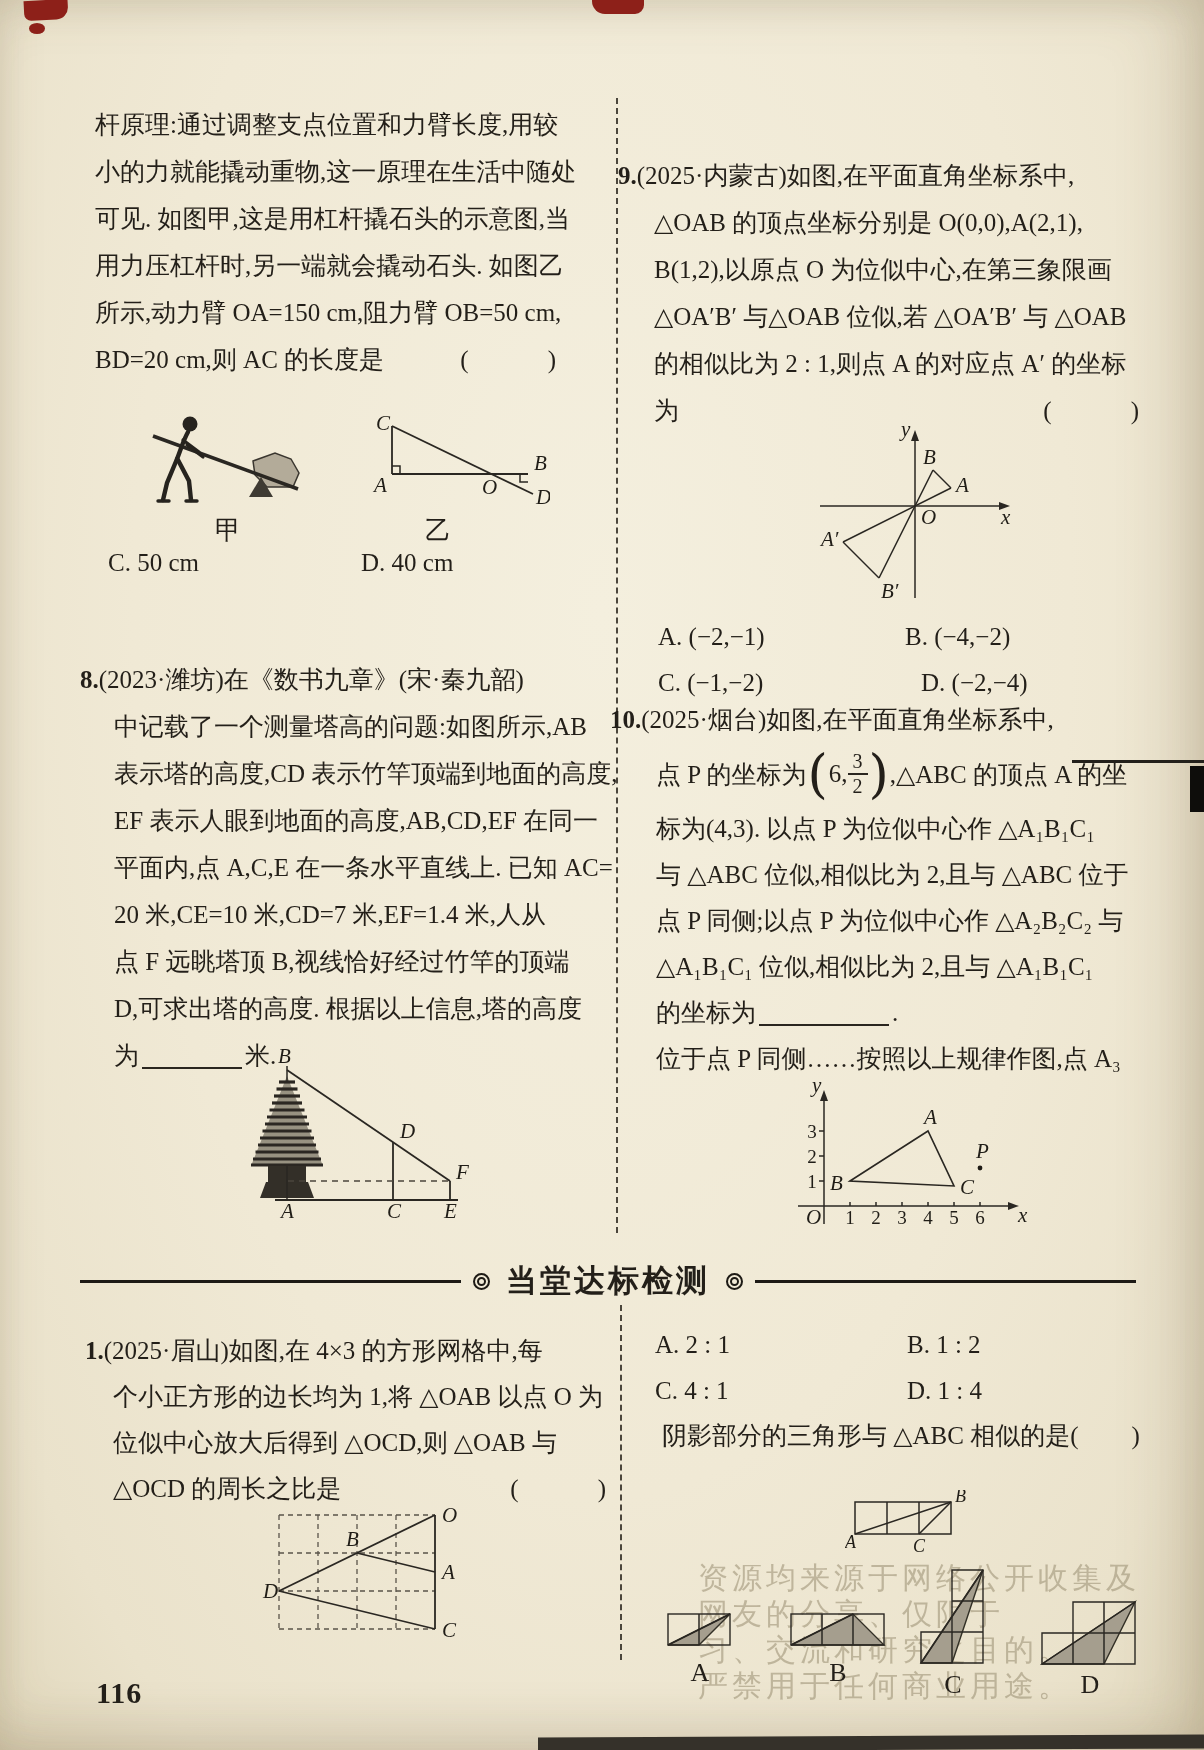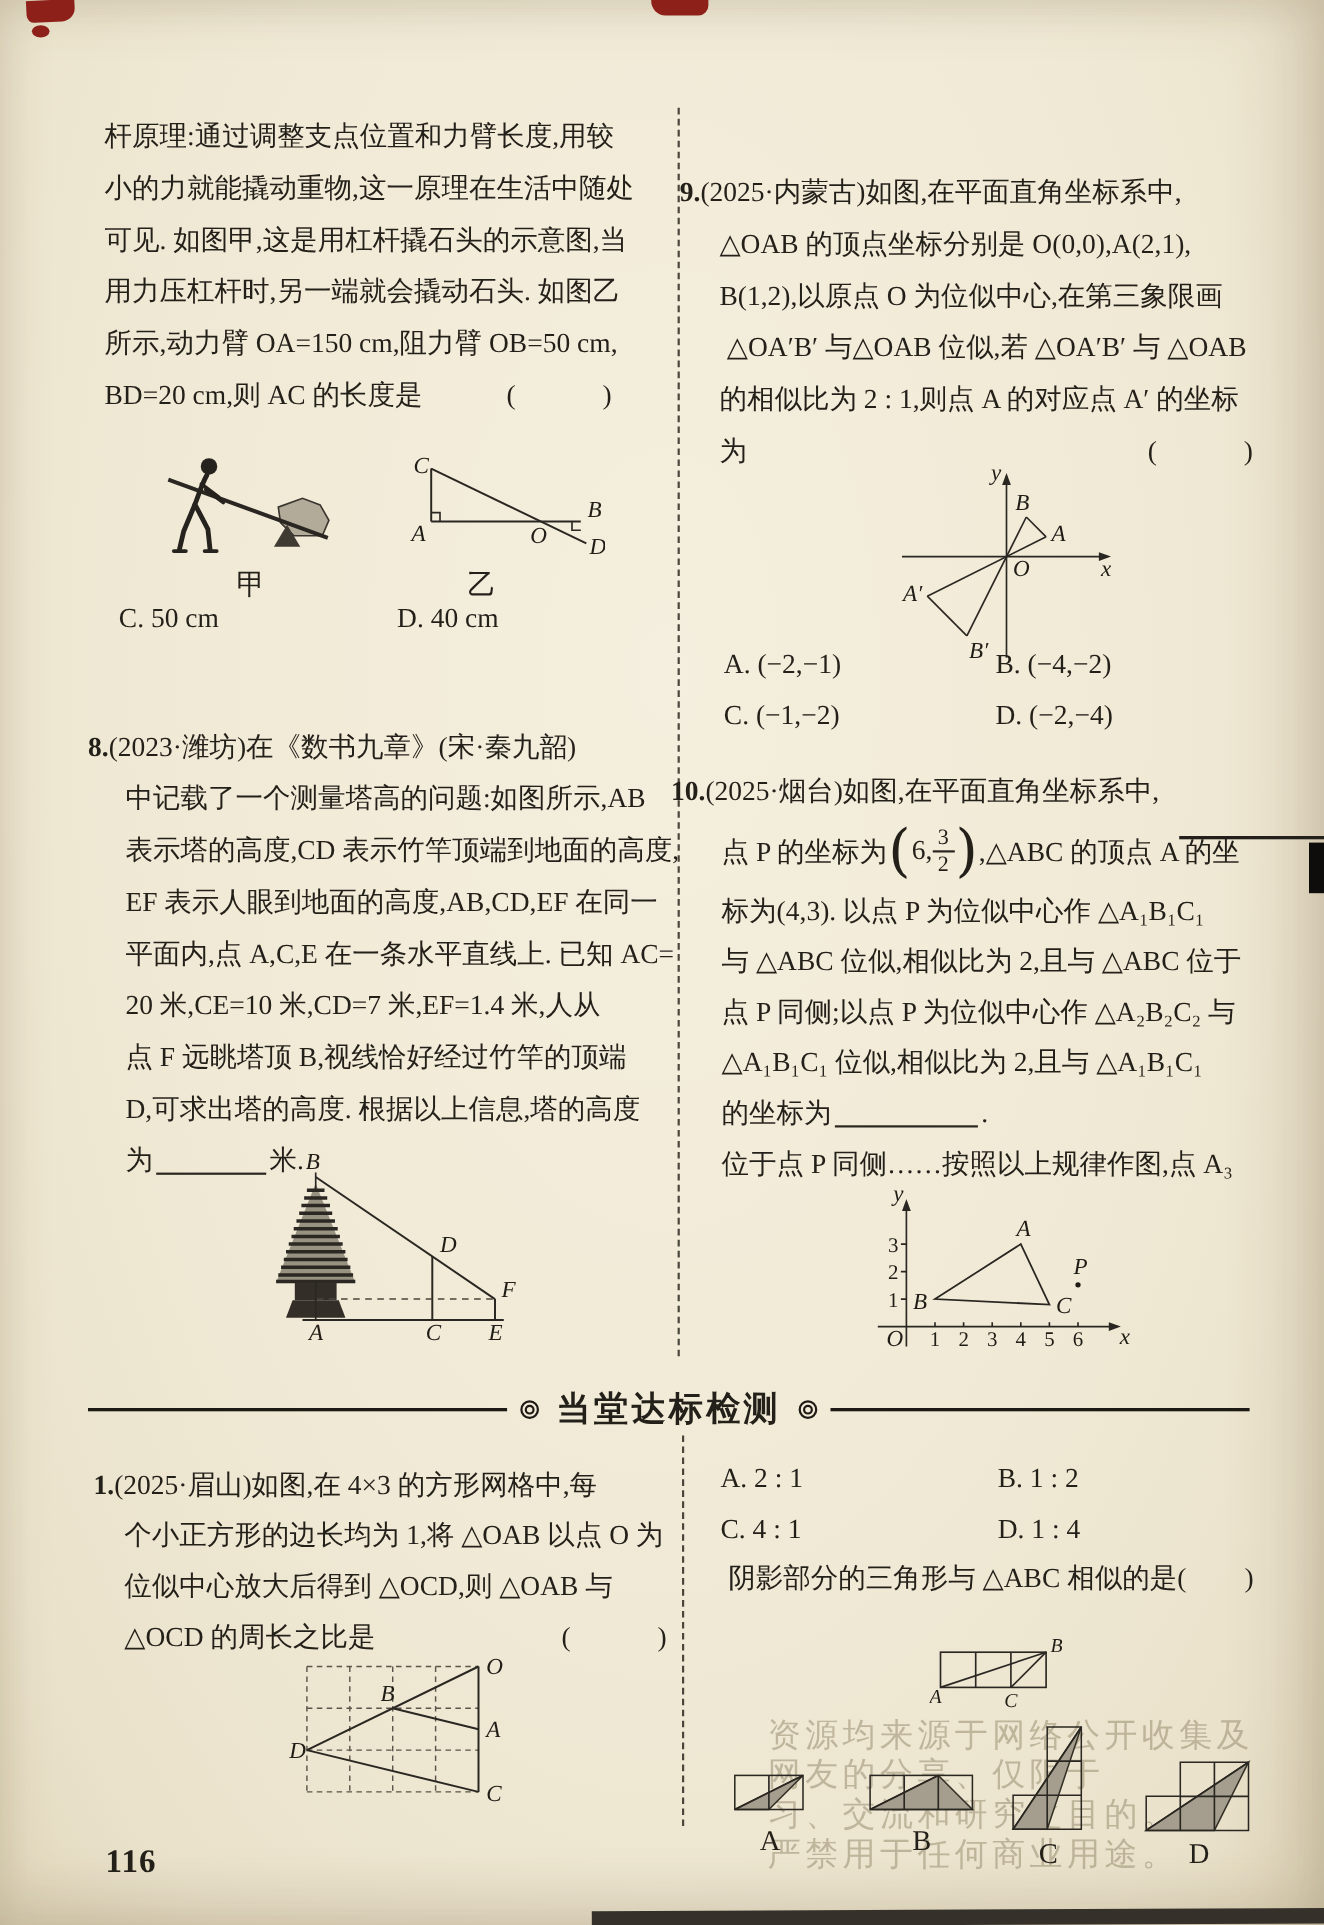--- a/index.html
+++ b/index.html
@@ -158,21 +158,21 @@
       <text class="lbl" x="157" y="170">C</text>
       <text class="lbl" x="214" y="170">E</text>
     </svg>
   </div>
 
 
   <div class="abs txt" style="left:618px;top:152px;width:522px;">
     <div class="line"><span class="qnum">9.</span><span>(2025·内蒙古)如图,在平面直角坐标系中,</span></div>
     <div class="line" style="padding-left:36px;">△OAB 的顶点坐标分别是 O(0,0),A(2,1),</div>
     <div class="line" style="padding-left:36px;">B(1,2),以原点 O 为位似中心,在第三象限画</div>
-    <div class="line" style="padding-left:36px;text-align:center;">△OA′B′ 与△OAB 位似,若 △OA′B′ 与 △OAB</div>
+    <div class="line" style="padding-left:36px;">△OA′B′ 与△OAB 位似,若 △OA′B′ 与 △OAB</div>
     <div class="line" style="padding-left:36px;">的相似比为 2 : 1,则点 A 的对应点 A′ 的坐标</div>
     <div class="line flexline" style="padding-left:36px;">
       <span>为</span>
       <span class="paren">(　　　)</span>
     </div>
   </div>
 
   <div class="abs" style="left:795px;top:418px;">
     <svg width="218" height="188" viewBox="0 0 218 188">
       <line class="ln2" x1="25" y1="88" x2="212" y2="88"></line>
@@ -186,26 +186,26 @@
       <text class="lbl" x="106" y="18">y</text>
       <text class="lbl" x="206" y="106">x</text>
       <text class="lbl" x="126" y="106">O</text>
       <text class="lbl" x="128" y="46">B</text>
       <text class="lbl" x="161" y="74">A</text>
       <text class="lbl" x="26" y="128">A′</text>
       <text class="lbl" x="86" y="180">B′</text>
     </svg>
   </div>
 
-  <div class="abs txt" style="left:658px;top:582px;width:470px;font-family:Liberation Serif, serif;">
+  <div class="abs txt" style="left:658px;top:614px;width:470px;font-family:Liberation Serif, serif;">
     <div class="line46" style="display:flex;">
       <span style="width:247px;">A. (−2,−1)</span>
       <span>B. (−4,−2)</span>
     </div>
-    <div class="line46" style="display:flex;">
+    <div class="line46" style="display:flex;gap:16px;">
       <span style="width:247px;">C. (−1,−2)</span>
       <span>D. (−2,−4)</span>
     </div>
   </div>
 
   <div class="abs txt" style="left:610px;top:697px;width:530px;">
     <div class="line" style="height:45px;line-height:45px;"><span class="qnum">10.</span><span>(2025·烟台)如图,在平面直角坐标系中,</span></div>
     <div class="fracline" style="padding-left:46px;">
       <span>点 P 的坐标为</span>
       <span class="bigparen">(</span>

